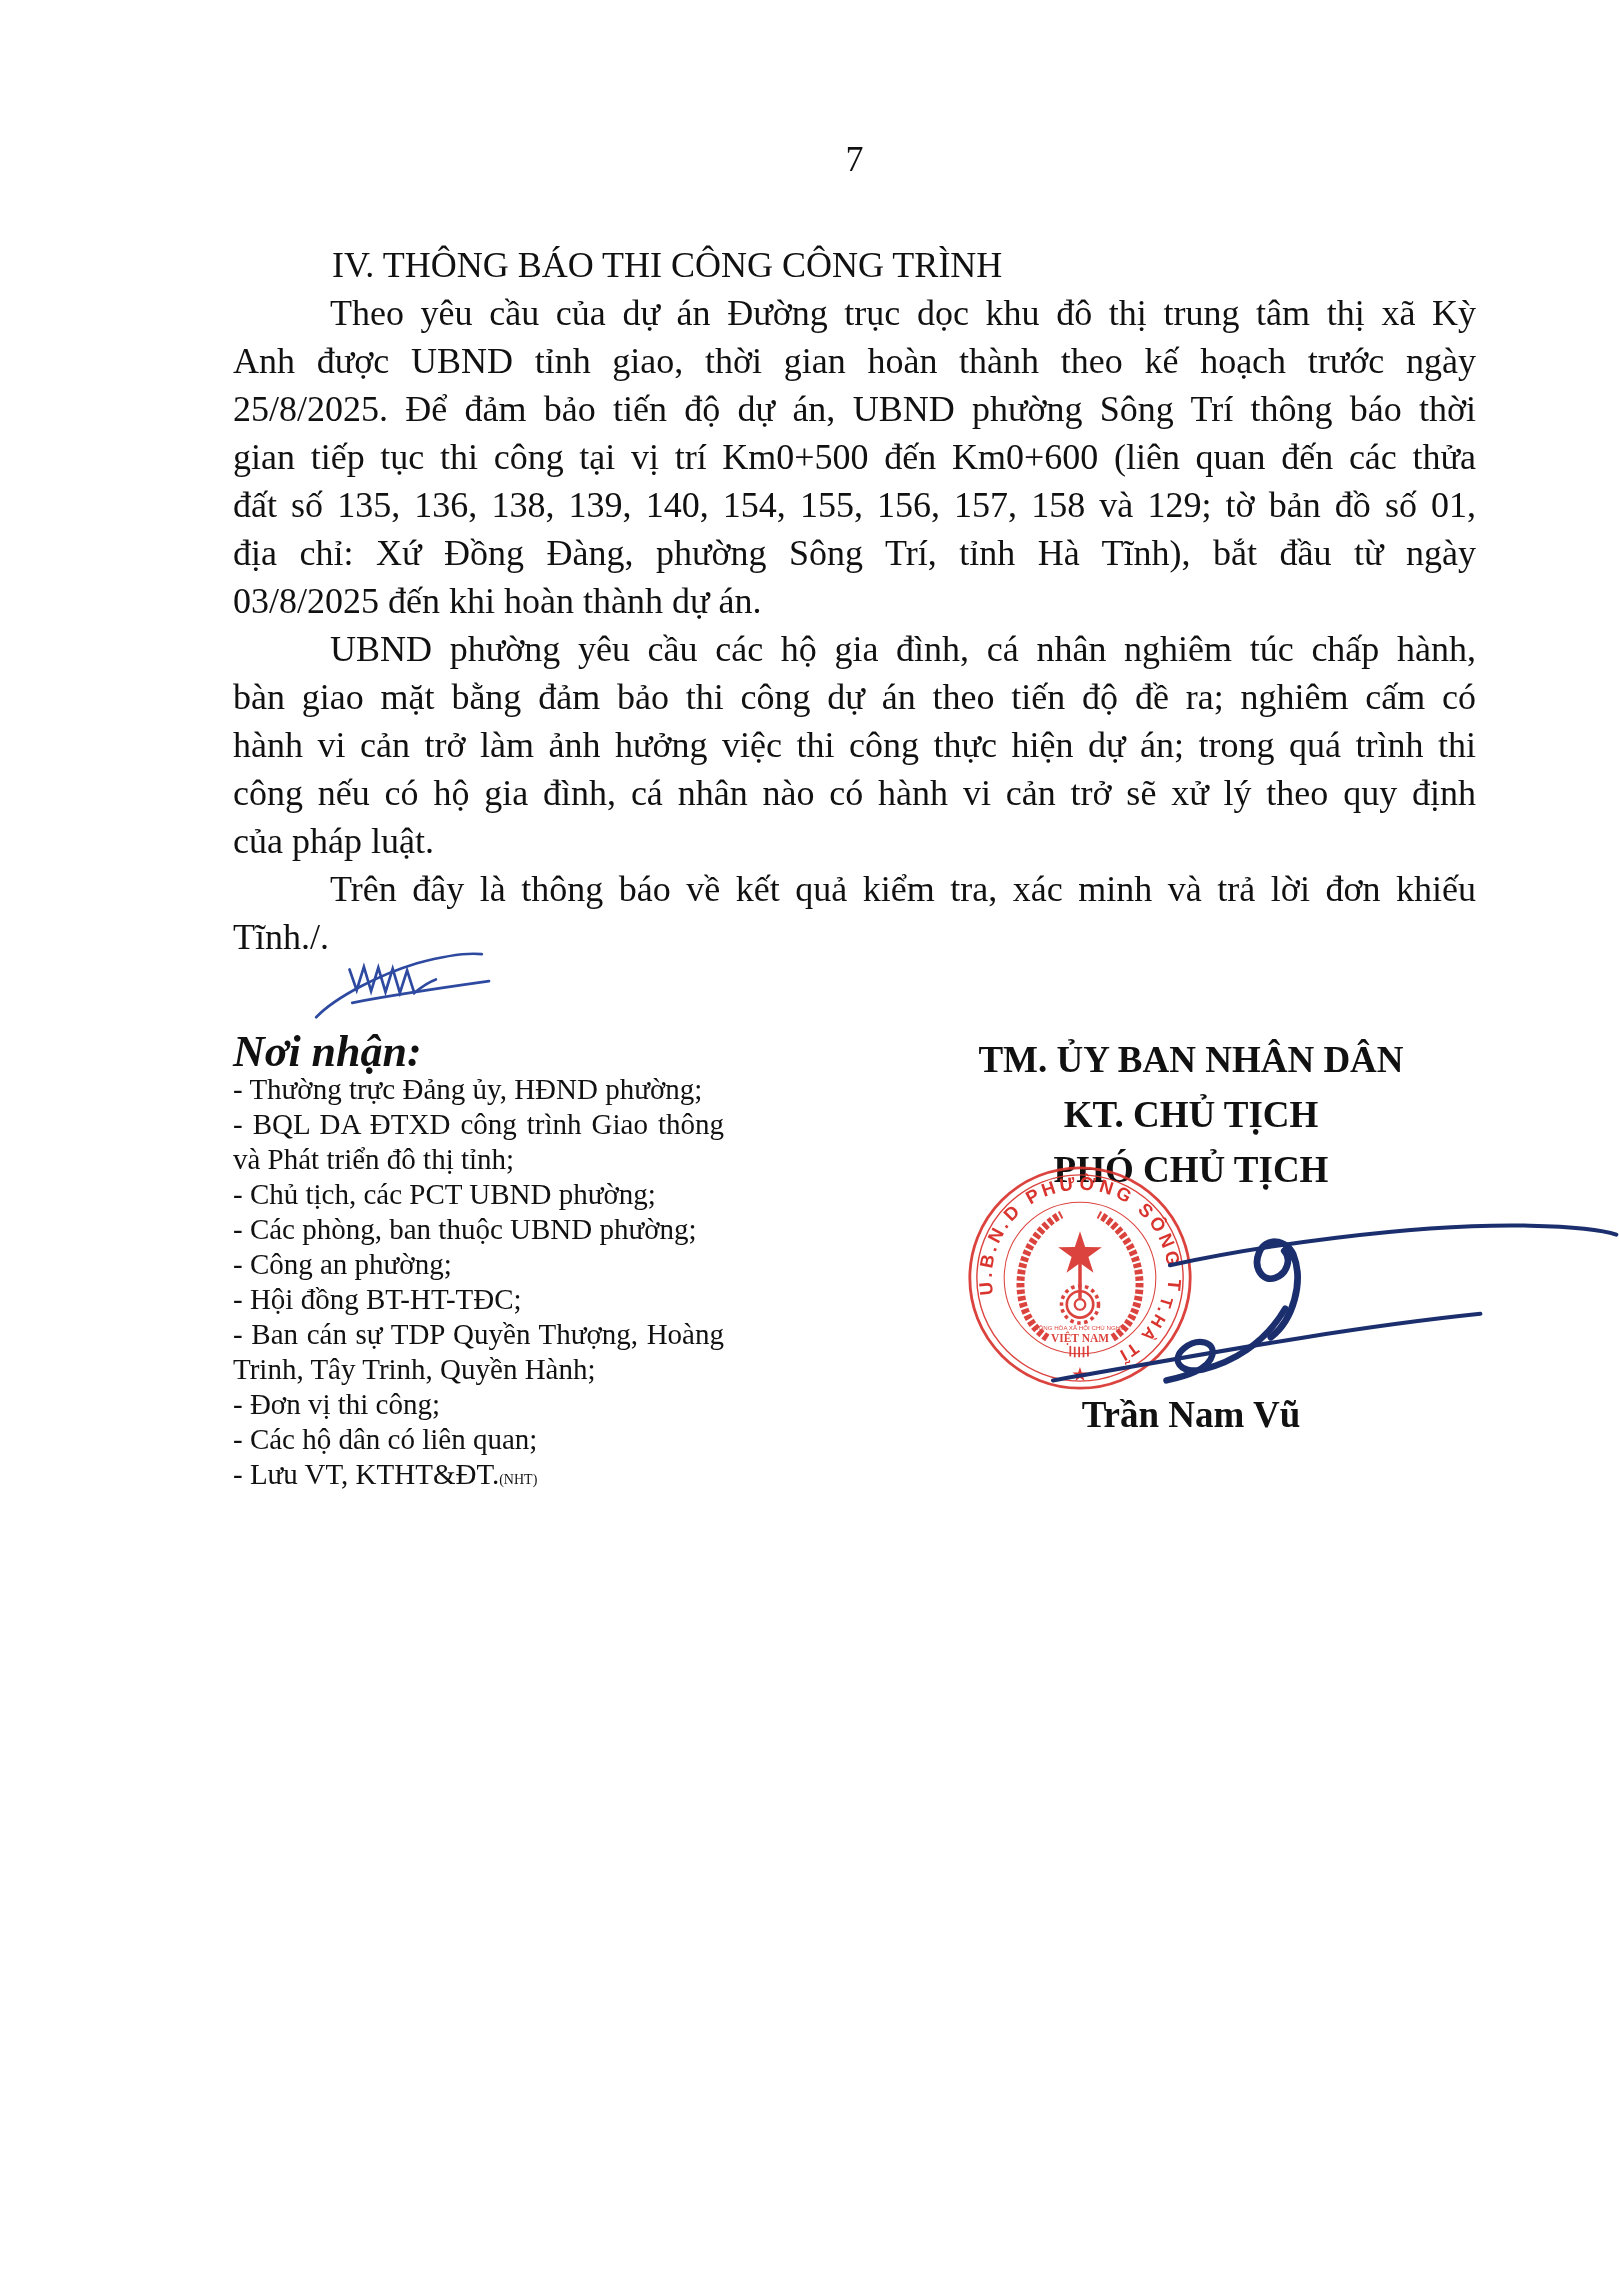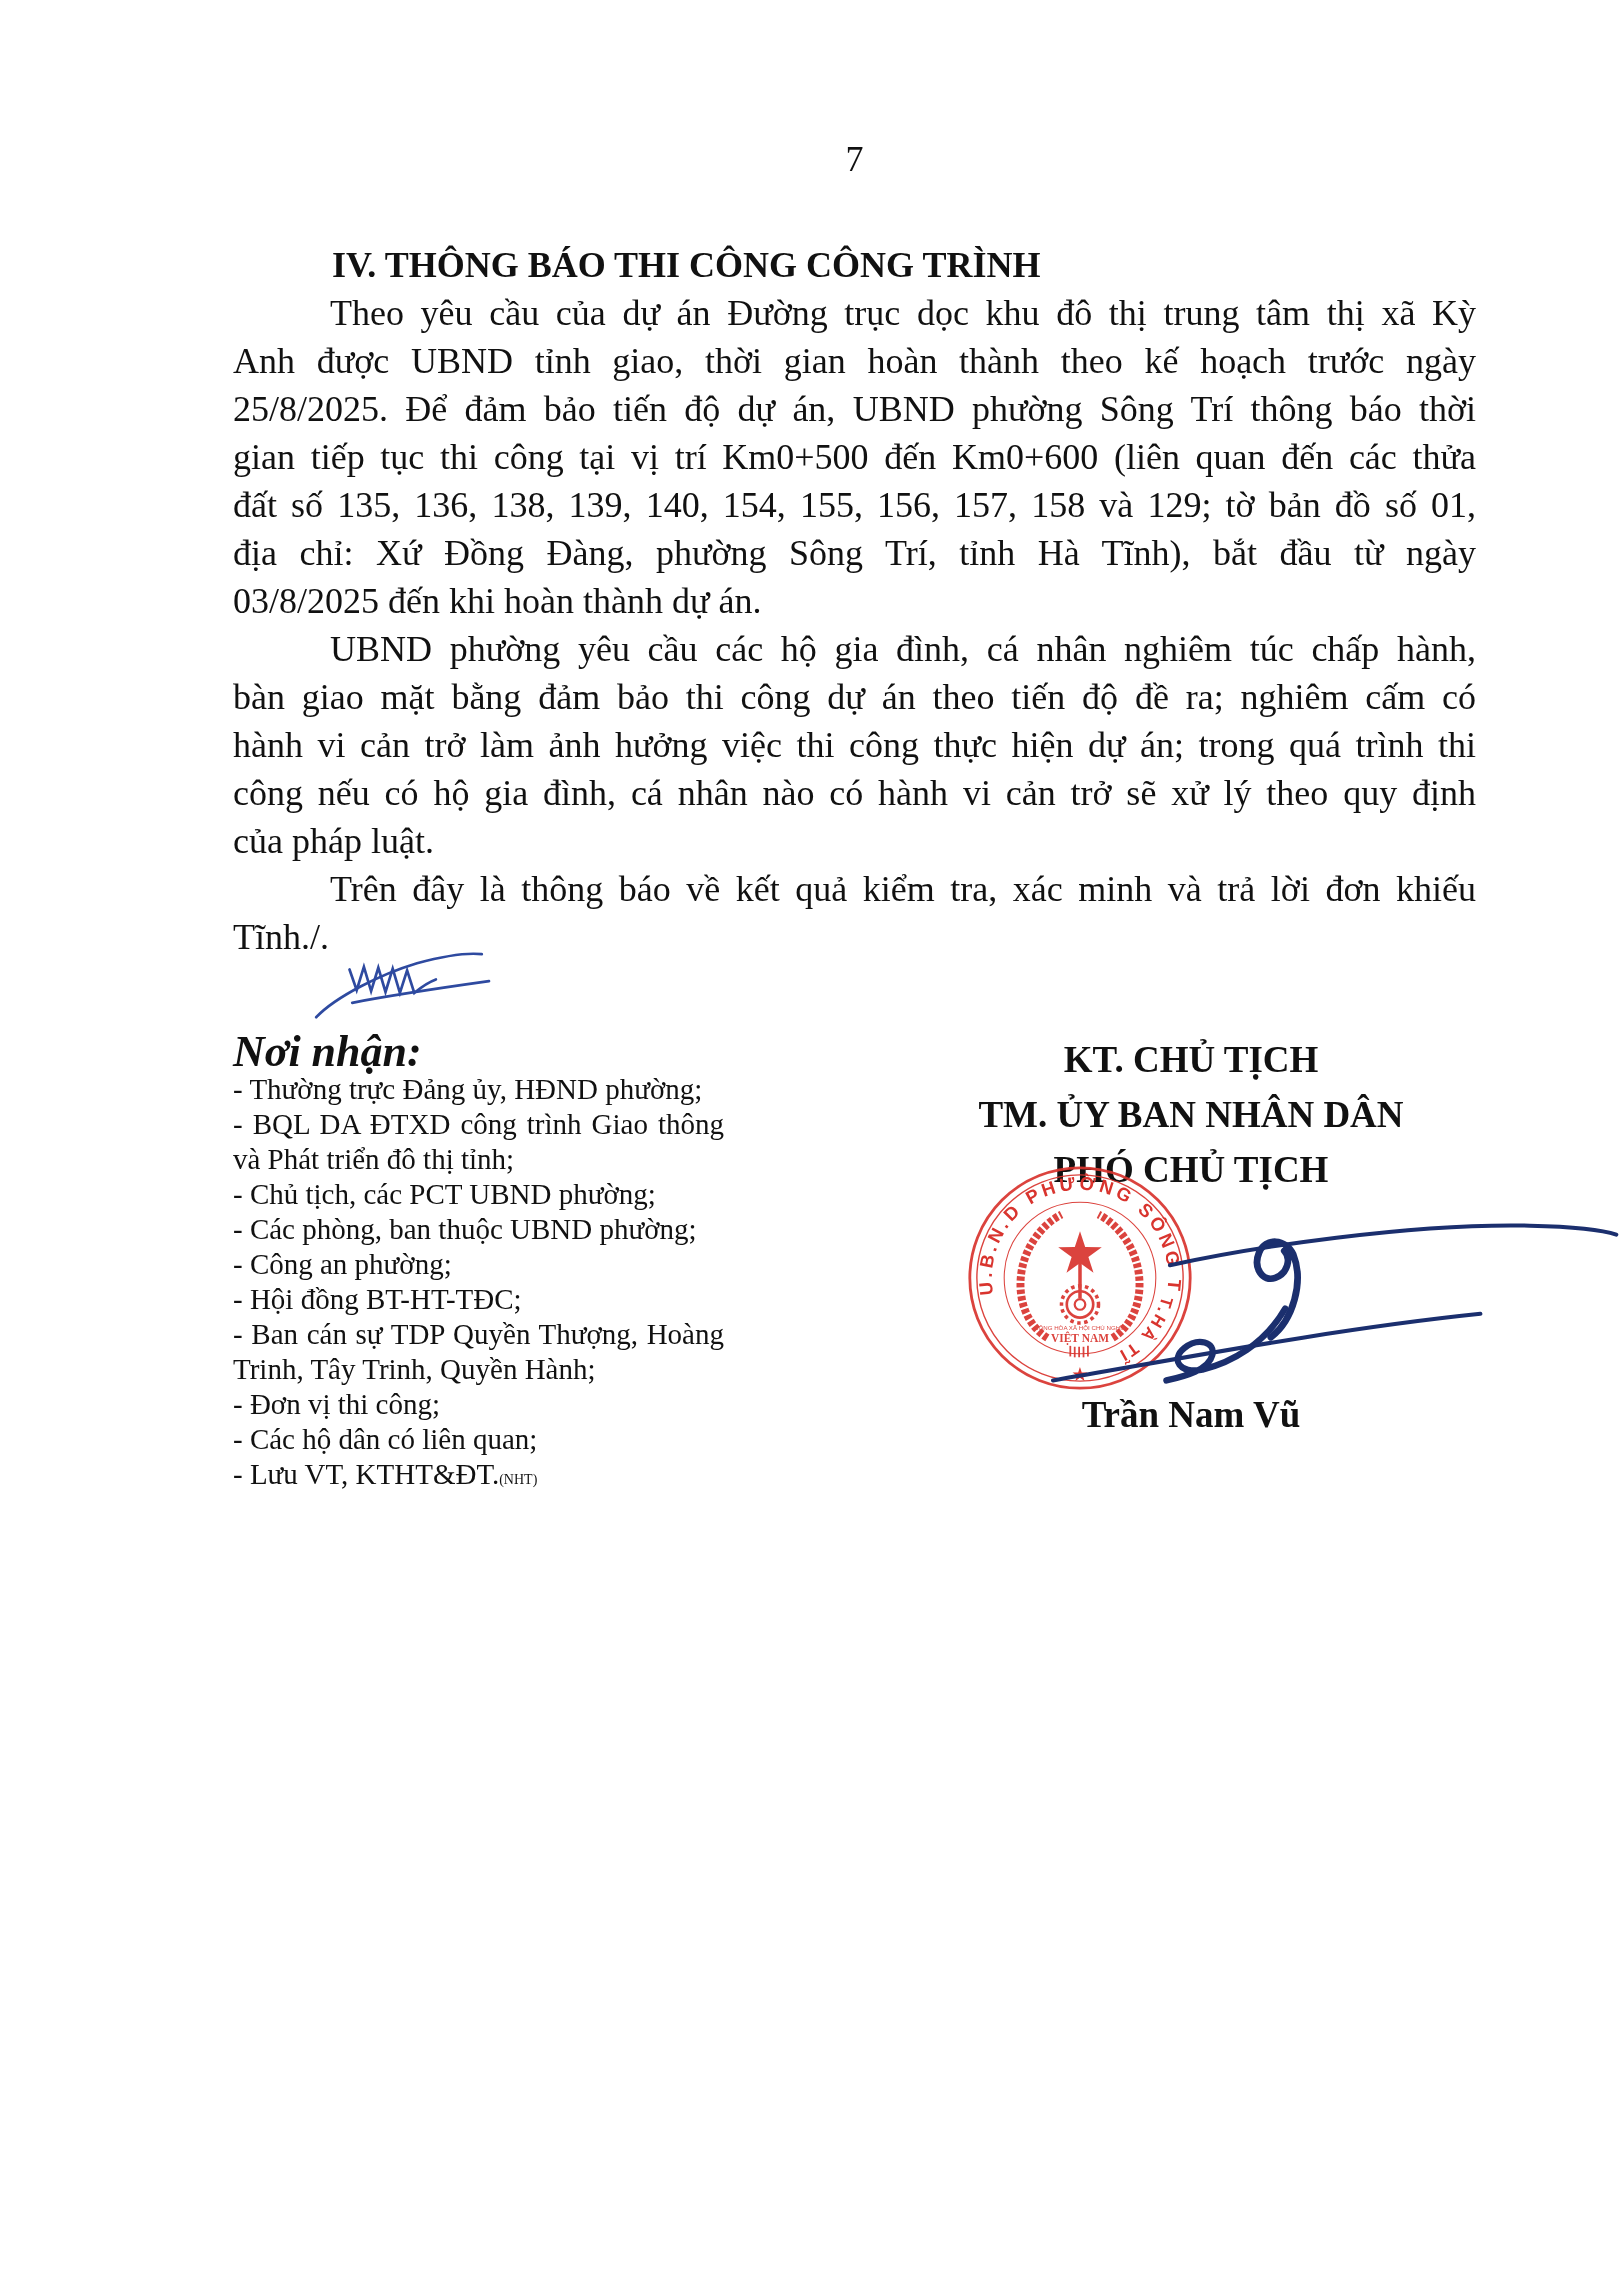--- a/index.html
+++ b/index.html
@@ -13,21 +13,21 @@
   }
   .pageno{
     position:absolute;left:233px;top:135px;width:1243px;
     text-align:center;font-size:36px;line-height:48px;
   }
   .bodyblock{
     position:absolute;left:233px;top:241px;width:1243px;
     font-size:36px;line-height:48px;
   }
   .docheading{
-    font-weight:bold;text-indent:99px;height:48px;line-height:48px;white-space:nowrap;
+    font-weight:normal;text-indent:99px;height:48px;line-height:48px;white-space:nowrap;
   }
   .bline{
     height:48px;line-height:48px;
     text-align:justify;text-align-last:justify;
   }
   .bline.first{text-indent:97px;}
   .bline.last{text-align-last:left;}
   .recipients{
     position:absolute;left:233px;top:1032px;width:491px;
     font-size:29px;line-height:35px;
@@ -104,22 +104,22 @@
     <div class="item">- Hội đồng BT-HT-TĐC;</div>
     <div class="item">- Ban cán sự TDP Quyền Thượng, Hoàng Trinh, Tây Trinh, Quyền Hành;</div>
     <div class="item">- Đơn vị thi công;</div>
     <div class="item">- Các hộ dân có liên quan;</div>
     <div class="item">
       <span>- Lưu VT, KTHT&amp;ĐT.</span><span class="small">(NHT)</span>
     </div>
   </div>
 
   <div class="signblock">
+    <div>TM. ỦY BAN NHÂN DÂN</div>
     <div>KT. CHỦ TỊCH</div>
-    <div>TM. ỦY BAN NHÂN DÂN</div>
     <div>PHÓ CHỦ TỊCH</div>
   </div>
 
   <div class="sealwrap">
     <svg width="238" height="238" viewBox="0 0 270 270">
       <g stroke="#d9342e" fill="none" opacity="0.92">
         <circle cx="135" cy="135" r="125" stroke-width="3.2"></circle>
         <circle cx="135" cy="135" r="117" stroke-width="1.6"></circle>
         <circle cx="135" cy="135" r="86" stroke-width="1.2"></circle>
       </g>

